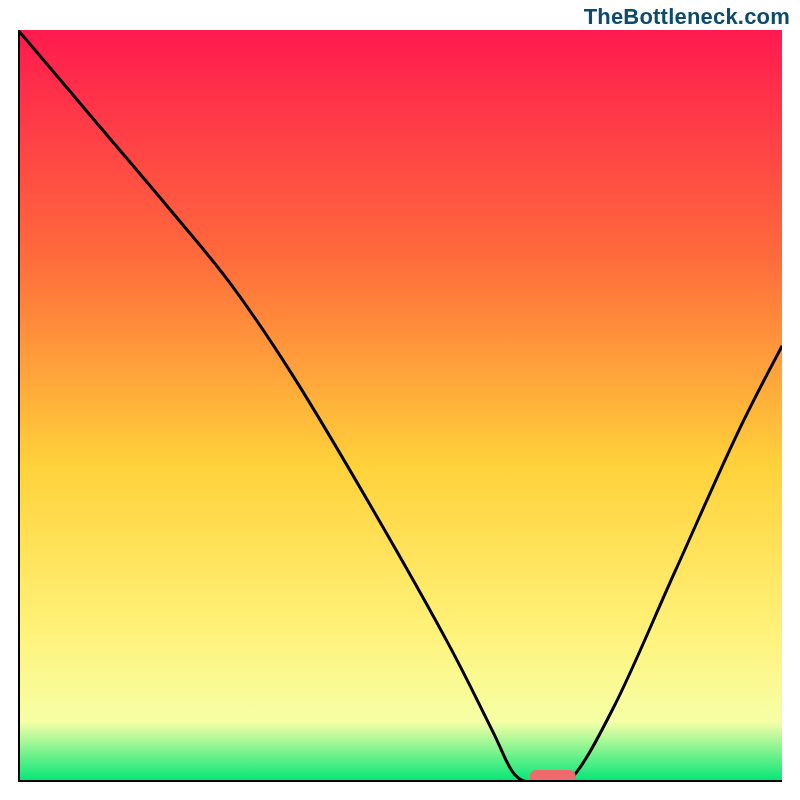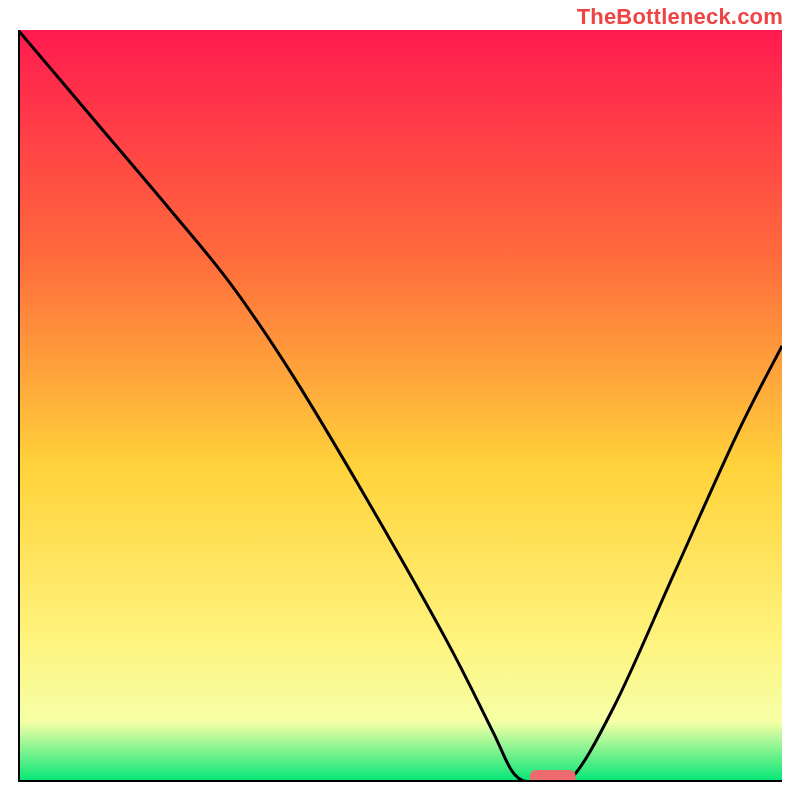--- a/index.html
+++ b/index.html
@@ -12,24 +12,24 @@
     font-family: Arial, Helvetica, sans-serif;
   }
   .chart-wrap {
     position: relative;
     width: 800px;
     height: 800px;
   }
   .attribution {
     position: absolute;
     top: 4px;
-    right: 17px;
+    right: 10px;
     font-size: 22px;
     font-weight: 600;
-    color: #ef4444;
+    color: #0c4a6e;
     letter-spacing: 0.2px;
     text-align: right;
   }
   .plot-area {
     position: absolute;
     left: 18px;
     top: 30px;
     width: 764px;
     height: 752px;
     box-sizing: border-box;

